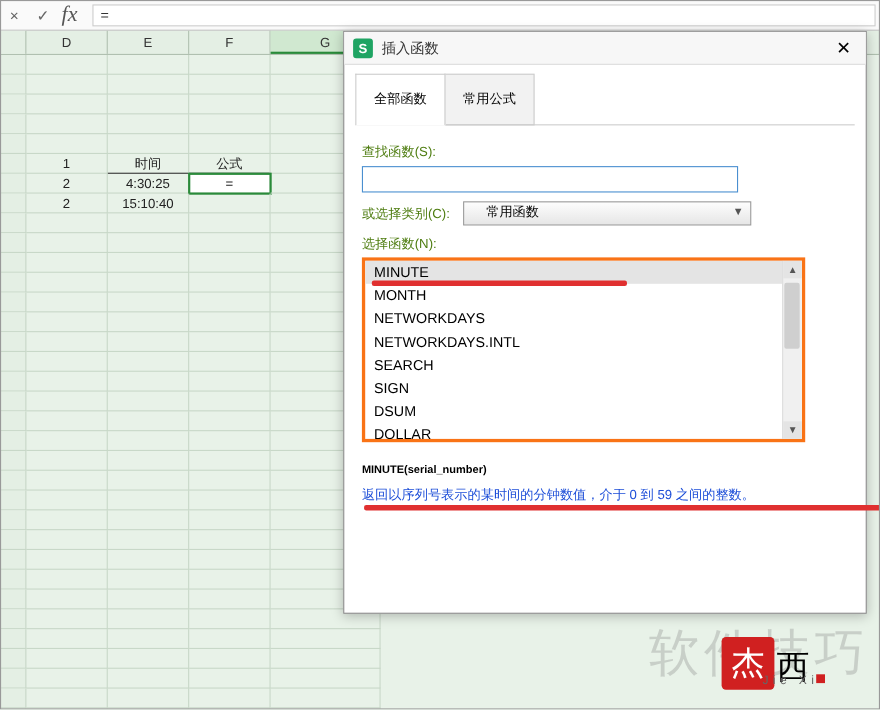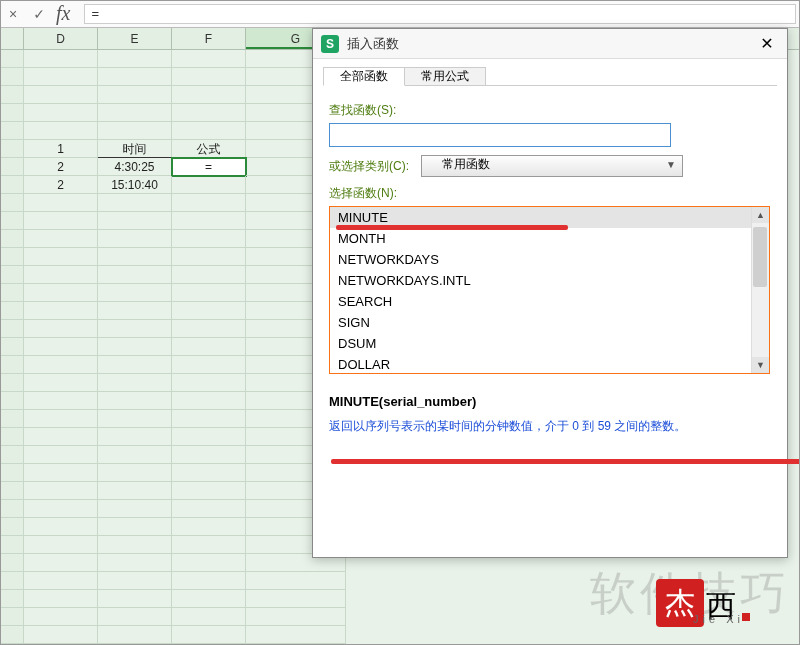--- a/index.html
+++ b/index.html
@@ -28,41 +28,41 @@
 .cell.editing { background: #fff; outline: 2px solid #2a8a3a; outline-offset: -1px; }
 
 
 .dialog { position: absolute; left: 312px; top: 28px; width: 476px; height: 530px; background: #fff; border: 1px solid #888; box-shadow: 0 2px 10px rgba(0,0,0,0.25); display: flex; flex-direction: column; }
 .dialog-titlebar { height: 30px; display: flex; align-items: center; padding: 0 8px; border-bottom: 1px solid #ddd; background: #f7f7f7; }
 .app-icon { width: 18px; height: 18px; background: #1fa463; border-radius: 3px; display: flex; align-items: center; justify-content: center; color: #fff; font-weight: bold; font-size: 12px; margin-right: 8px; }
 .dialog-title { flex: 1; font-size: 13px; color: #333; }
 .close-btn { width: 24px; height: 24px; display: flex; align-items: center; justify-content: center; font-size: 16px; cursor: pointer; }
 
 .tabs { display: flex; padding: 8px 10px 0 10px; gap: 0; }
-.tab { padding: 0 16px; border: 1px solid #ccc; background: #f2f2f2; font-size: 12px; cursor: pointer; margin-right: -1px; }
+.tab { padding: 14px 16px; border: 1px solid #ccc; background: #f2f2f2; font-size: 12px; cursor: pointer; margin-right: -1px; }
 .tab.active { background: #fff; border-bottom: 1px solid #fff; position: relative; z-index: 2; }
 .tab-panel { border-top: 1px solid #ccc; margin: 0 10px; padding: 10px 6px; margin-top: -1px; }
 
 .field-label { font-size: 12px; margin: 6px 0 4px; color: #4d7c0f; }
 .search-input { width: 342px; height: 24px; border: 1px solid #4a8fd0; padding: 0 4px; font-size: 12px; display: block; }
 .category-row { display: flex; align-items: center; gap: 12px; margin: 8px 0; }
 .category-select { flex: 1; max-width: 262px; height: 22px; border: 1px solid #999; background: linear-gradient(#fdfdfd,#e6e6e6); padding: 0 20px; font-size: 12px; position: relative; }
 .category-select::after { content: "▼"; position: absolute; right: 6px; top: 3px; font-size: 10px; color: #555; }
 
-.func-list { width: 441px; height: 168px; border: 1px solid #f97316; background: #fff; overflow: hidden; position: relative; }
+.func-list { width: 403px; height: 168px; border: 3px solid #f97316; background: #fff; overflow: hidden; position: relative; }
 .func-list-inner { position: absolute; inset: 0; right: 18px; overflow: hidden; }
 .func-item { padding: 3px 8px; font-size: 13px; color: #000; cursor: pointer; }
 .func-item.selected { background: #e4e4e4; }
 .scroll-track { position: absolute; right: 0; top: 0; width: 18px; height: 100%; background: #f0f0f0; border-left: 1px solid #ddd; }
 .scroll-btn { height: 16px; background: #e4e4e4; display: flex; align-items: center; justify-content: center; font-size: 9px; color: #555; }
 .scroll-thumb { position: absolute; right: 2px; top: 20px; width: 14px; height: 60px; background: #cfcfcf; border-radius: 2px; }
 
 .annotation-red { position: absolute; height: 5px; background: #e03030; border-radius: 2px; }
 
-.func-sig { font-weight: bold; font-size: 13px; margin: 20px 0 8px; }
+.func-sig { font-weight: bold; font-size: 10px; margin: 20px 0 8px; }
 .func-desc { font-size: 12px; color: #1d4ed8; line-height: 1.6; }
 
 
 .watermark { position: absolute; right: 10px; bottom: 20px; font-size: 46px; color: rgba(120,120,120,0.28); font-weight: 500; font-family: "SimSun", serif; letter-spacing: 4px; pointer-events: none; }
 .stamp { position: absolute; right: 50px; bottom: 18px; display: flex; align-items: flex-end; gap: 2px; }
 .stamp-box { width: 48px; height: 48px; background: #d02020; color: #fff; display: flex; align-items: center; justify-content: center; font-size: 30px; font-family: "SimSun", serif; border-radius: 4px; }
 .stamp-text { font-size: 30px; color: #000; font-family: "KaiTi","SimSun",serif; }
 .stamp-dot { width: 8px; height: 8px; background: #d02020; margin-left: 4px; margin-bottom: 6px; }
 .stamp-sub { position: absolute; right: 56px; bottom: 20px; font-size: 11px; color: #666; letter-spacing: 4px; }
 

